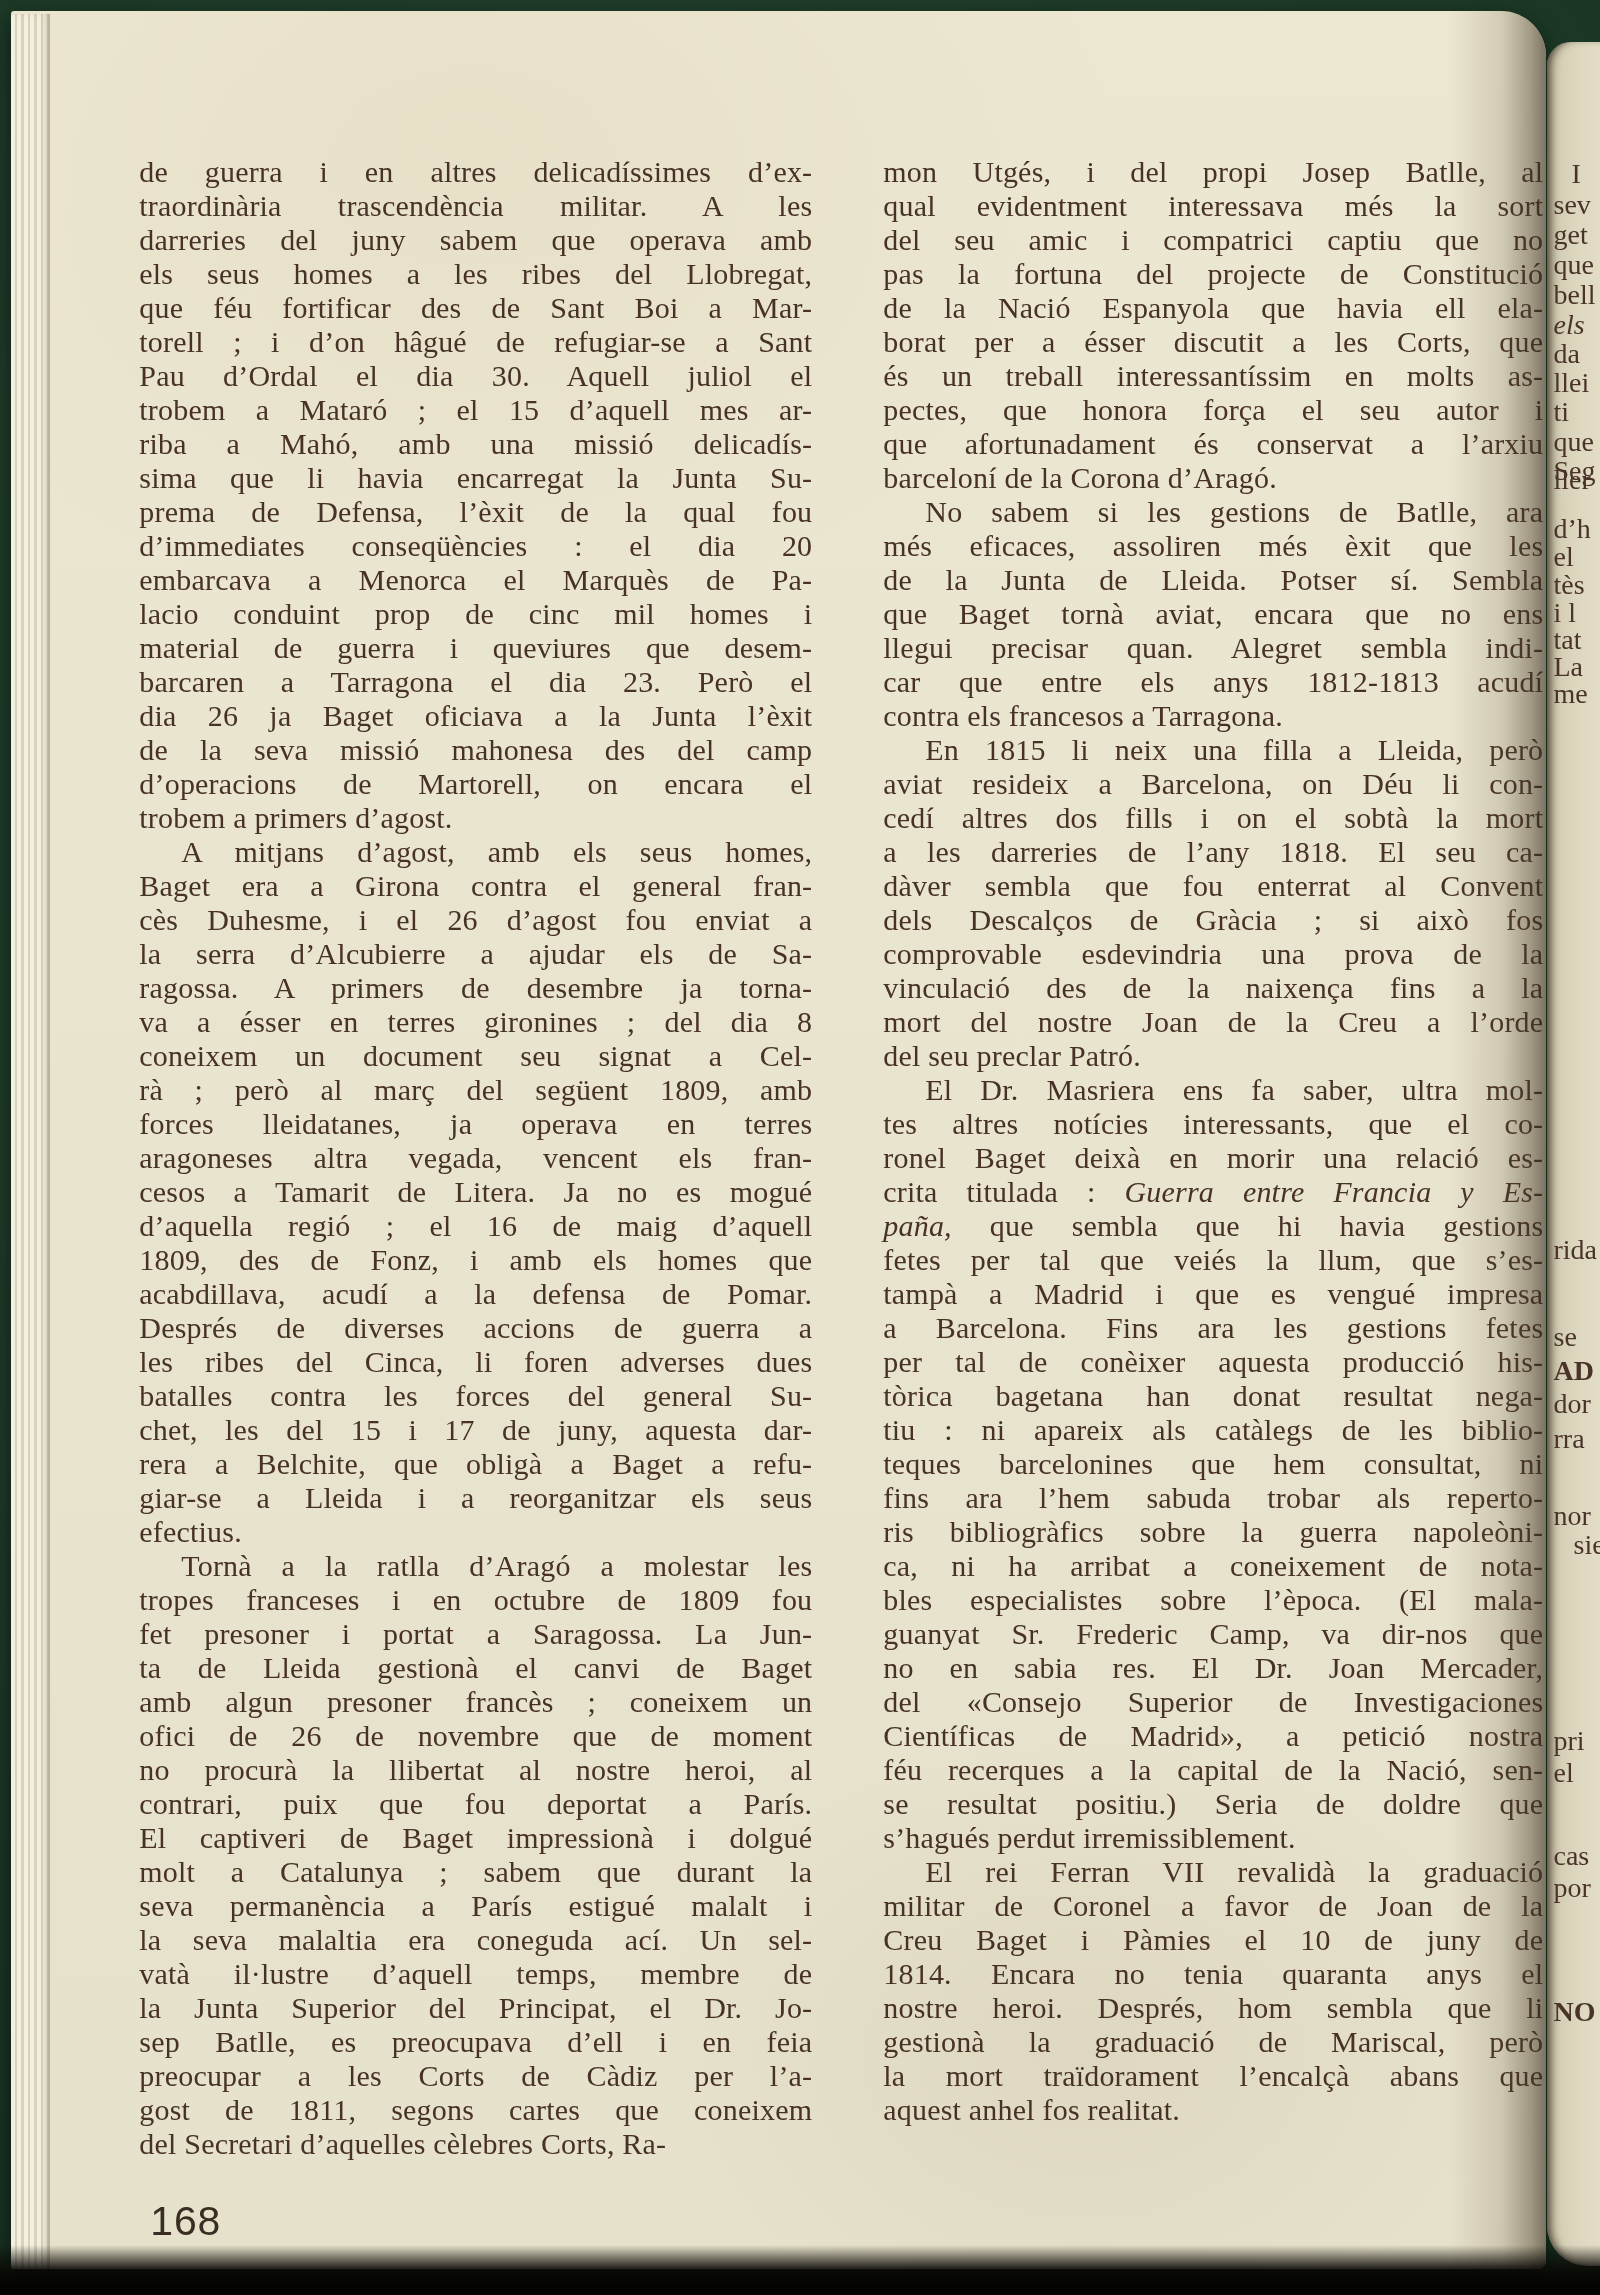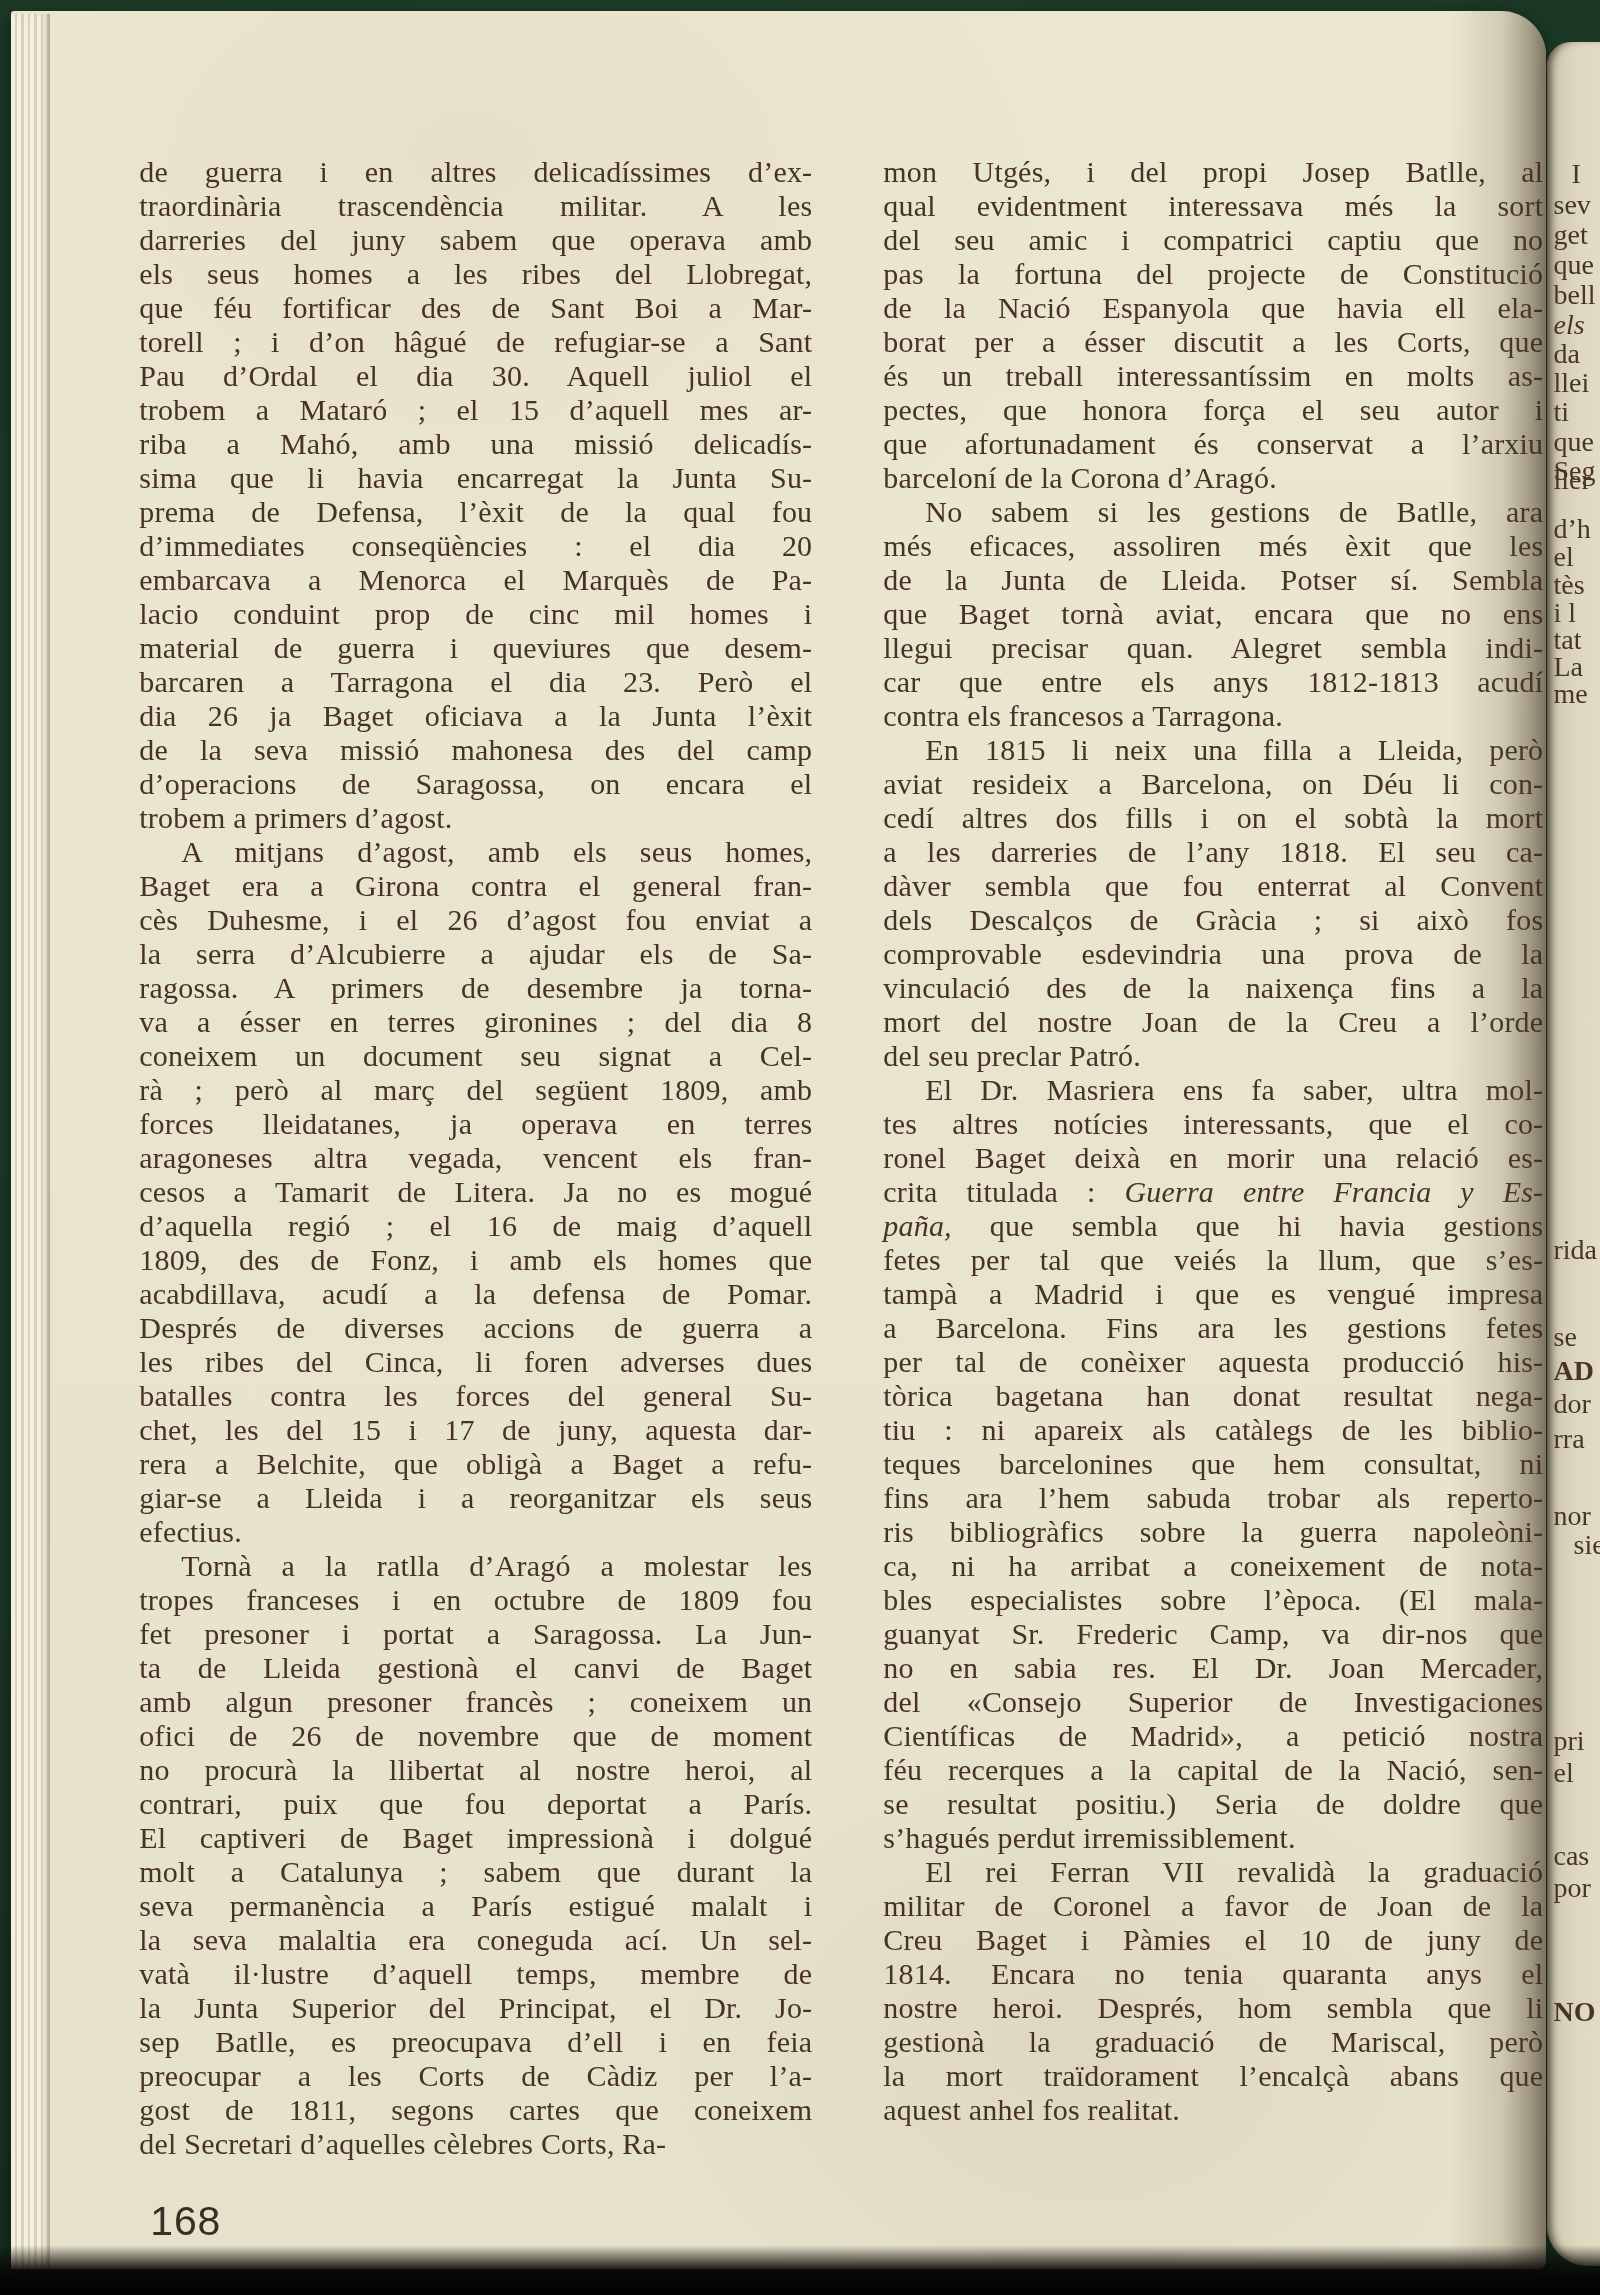--- a/index.html
+++ b/index.html
@@ -92,21 +92,21 @@
           <div class="line">riba a Mahó, amb una missió delicadís-</div>
           <div class="line">sima que li havia encarregat la Junta Su-</div>
           <div class="line">prema de Defensa, l’èxit de la qual fou</div>
           <div class="line">d’immediates conseqüències : el dia 20</div>
           <div class="line">embarcava a Menorca el Marquès de Pa-</div>
           <div class="line">lacio conduint prop de cinc mil homes i</div>
           <div class="line">material de guerra i queviures que desem-</div>
           <div class="line">barcaren a Tarragona el dia 23. Però el</div>
           <div class="line">dia 26 ja Baget oficiava a la Junta l’èxit</div>
           <div class="line">de la seva missió mahonesa des del camp</div>
-          <div class="line">d’operacions de Saragossa, on encara el</div>
+          <div class="line">d’operacions de Martorell, on encara el</div>
           <div class="line last">trobem a primers d’agost.</div>
         </div>
         <div class="para">
           <div class="line indent">A mitjans d’agost, amb els seus homes,</div>
           <div class="line">Baget era a Girona contra el general fran-</div>
           <div class="line">cès Duhesme, i el 26 d’agost fou enviat a</div>
           <div class="line">la serra d’Alcubierre a ajudar els de Sa-</div>
           <div class="line">ragossa. A primers de desembre ja torna-</div>
           <div class="line">va a ésser en terres gironines ; del dia 8</div>
           <div class="line">coneixem un document seu signat a Cel-</div>

